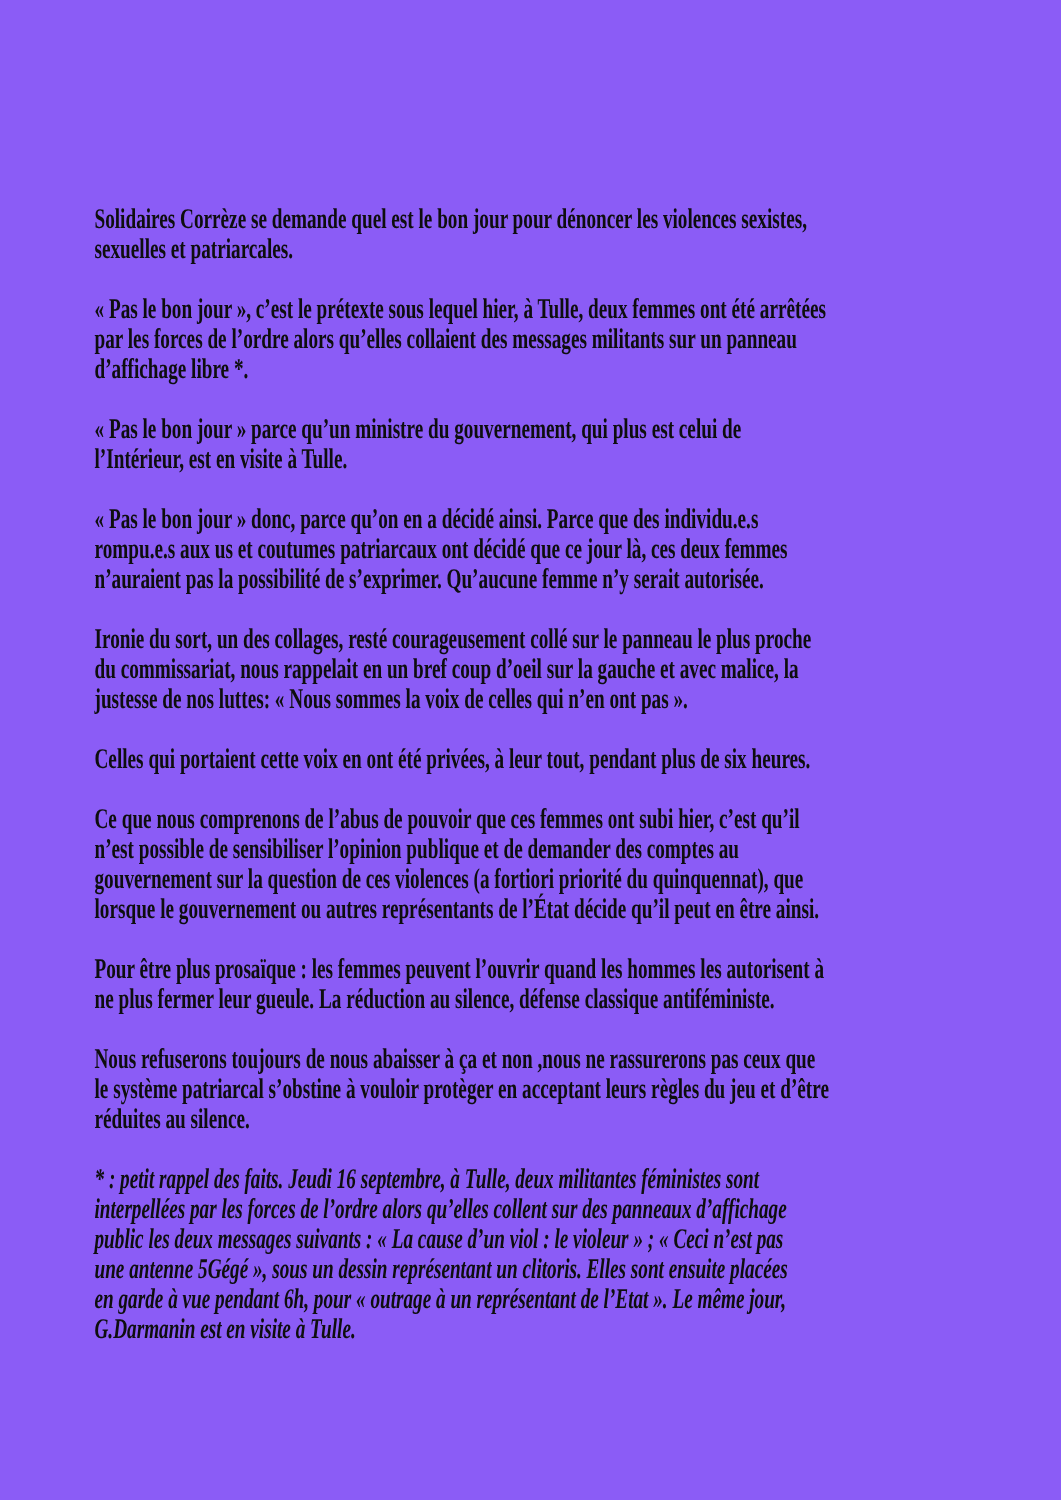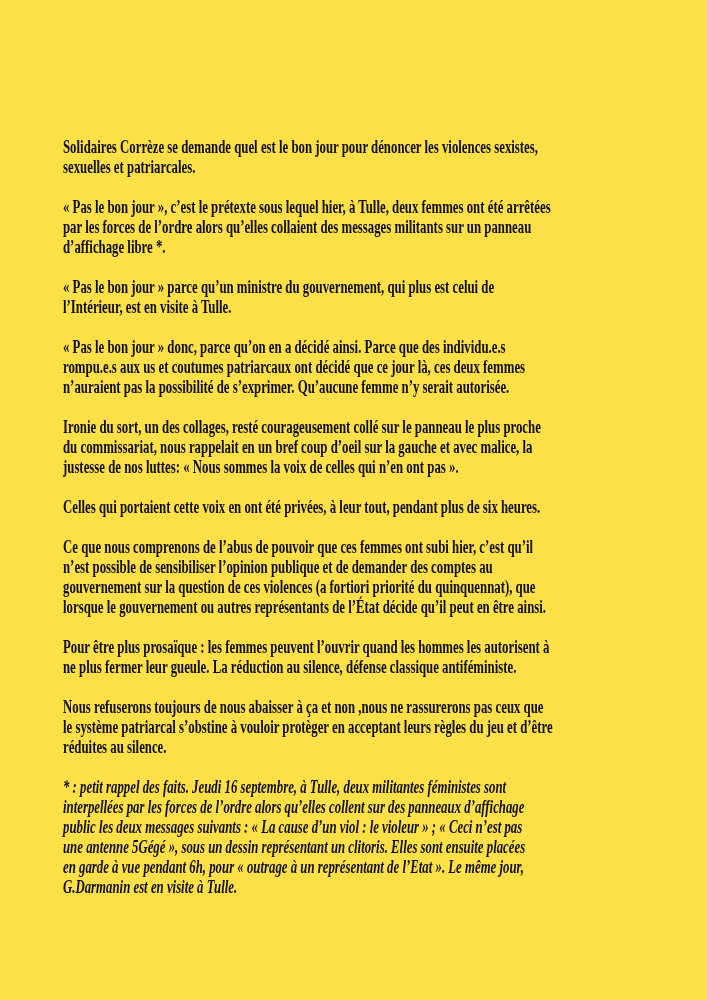--- a/index.html
+++ b/index.html
@@ -9,21 +9,21 @@
   body {
     width: 707px;
     height: 1000px;
     background: #fdfdfd;
     font-family: "Liberation Serif", "DejaVu Serif", serif;
   }
   .page {
     position: relative;
     width: 707px;
     height: 1000px;
-    background: #fde047;
+    background: #8b5cf6;
     overflow: hidden;
   }
   .text-block {
     position: absolute;
     left: 63px;
     top: 137px;
     width: 1000px;
     transform: scaleX(0.674);
     transform-origin: 0 0;
   }

